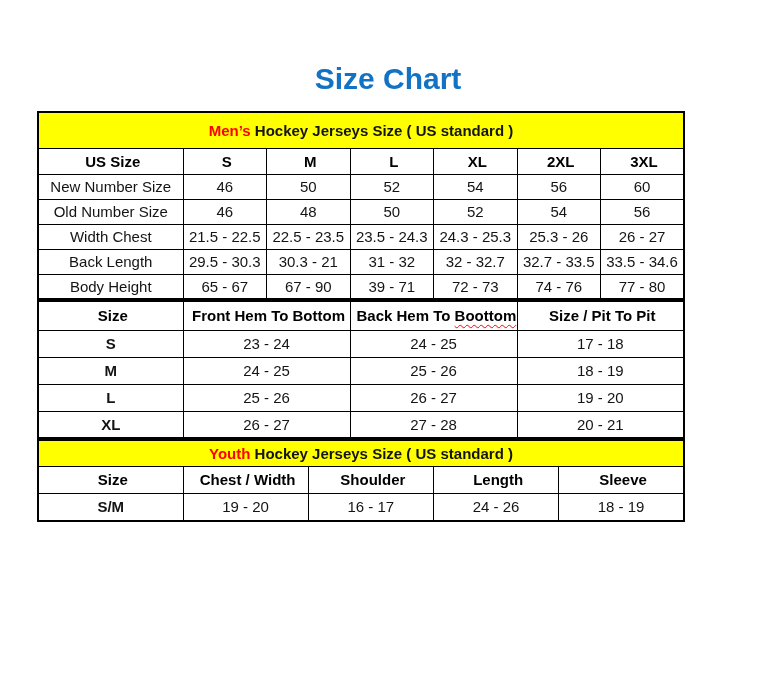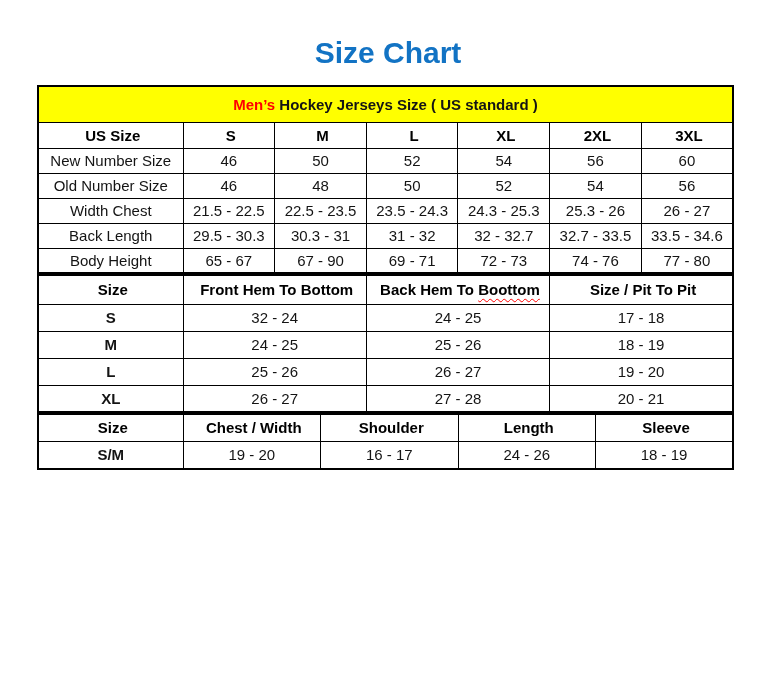--- a/index.html
+++ b/index.html
@@ -3,36 +3,36 @@
 <meta charset="utf-8">
 <style>
   :root{
     --blue:#1273C4; --yellow:#FFFF00; --red:#FF0000; --ink:#000000;
   }
   *{box-sizing:border-box;margin:0;padding:0;}
   html,body{width:776px;height:692px;overflow:hidden;background:#ffffff;}
   body{font-family:"Liberation Sans","DejaVu Sans",sans-serif;color:#111;}
 
   .page-title{
-    margin-top:36px;
+    margin-top:62px;
     text-align:center;
     font-size:30px;
     font-weight:700;
     color:var(--blue);
     letter-spacing:0px;
     line-height:1.1;
   }
 
   .chart-wrap{
     width:697px;
     margin:16px 0 0 37px;
   }
 
   table.size-table{
-    width:697px;
+    width:648px;
     border-collapse:collapse;
     table-layout:fixed;
   }
   table.size-table col.label-col{width:145px;}
 
   table.size-table th, table.size-table td{
     border:1.5px solid var(--ink);
     text-align:center;
     vertical-align:middle;
     font-size:15px;
@@ -132,31 +132,31 @@
           <td>21.5 - 22.5</td>
           <td>22.5 - 23.5</td>
           <td>23.5 - 24.3</td>
           <td>24.3 - 25.3</td>
           <td>25.3 - 26</td>
           <td>26 - 27</td>
         </tr>
         <tr>
           <td class="row-label">Back Length</td>
           <td>29.5 - 30.3</td>
-          <td>30.3 - 31</td>
+          <td>30.3 - 21</td>
           <td>31 - 32</td>
           <td>32 - 32.7</td>
           <td>32.7 - 33.5</td>
           <td>33.5 - 34.6</td>
         </tr>
         <tr>
           <td class="row-label">Body Height</td>
           <td>65 - 67</td>
           <td>67 - 90</td>
-          <td>69 - 71</td>
+          <td>39 - 71</td>
           <td>72 - 73</td>
           <td>74 - 76</td>
           <td>77 - 80</td>
         </tr>
       </tbody>
   </table>
 
   <table class="size-table t-womens">
     <colgroup>
         <col class="label-col">
@@ -168,21 +168,21 @@
       <tr class="cols">
           <th>Size</th>
           <th>Front Hem To Bottom</th>
           <th>Back Hem To <span class="squiggle">Boottom</span></th>
           <th>Size / Pit To Pit</th>
         </tr>
     </thead>
     <tbody>
         <tr>
           <td class="row-label bold">S</td>
-          <td>32 - 24</td>
+          <td>23 - 24</td>
           <td>24 - 25</td>
           <td>17 - 18</td>
         </tr>
         <tr>
           <td class="row-label bold">M</td>
           <td>24 - 25</td>
           <td>25 - 26</td>
           <td>18 - 19</td>
         </tr>
         <tr>
@@ -202,20 +202,23 @@
 
   <table class="size-table t-youth">
     <colgroup>
         <col class="label-col">
         <col>
         <col>
         <col>
         <col>
       </colgroup>
     <thead>
+      <tr>
+        <th class="band" colspan="5"><span class="band-accent">Youth</span><span> Hockey Jerseys Size ( US standard )</span></th>
+      </tr>
       <tr class="cols">
           <th>Size</th>
           <th>Chest / Width</th>
           <th>Shoulder</th>
           <th>Length</th>
           <th>Sleeve</th>
         </tr>
     </thead>
     <tbody>
         <tr>

